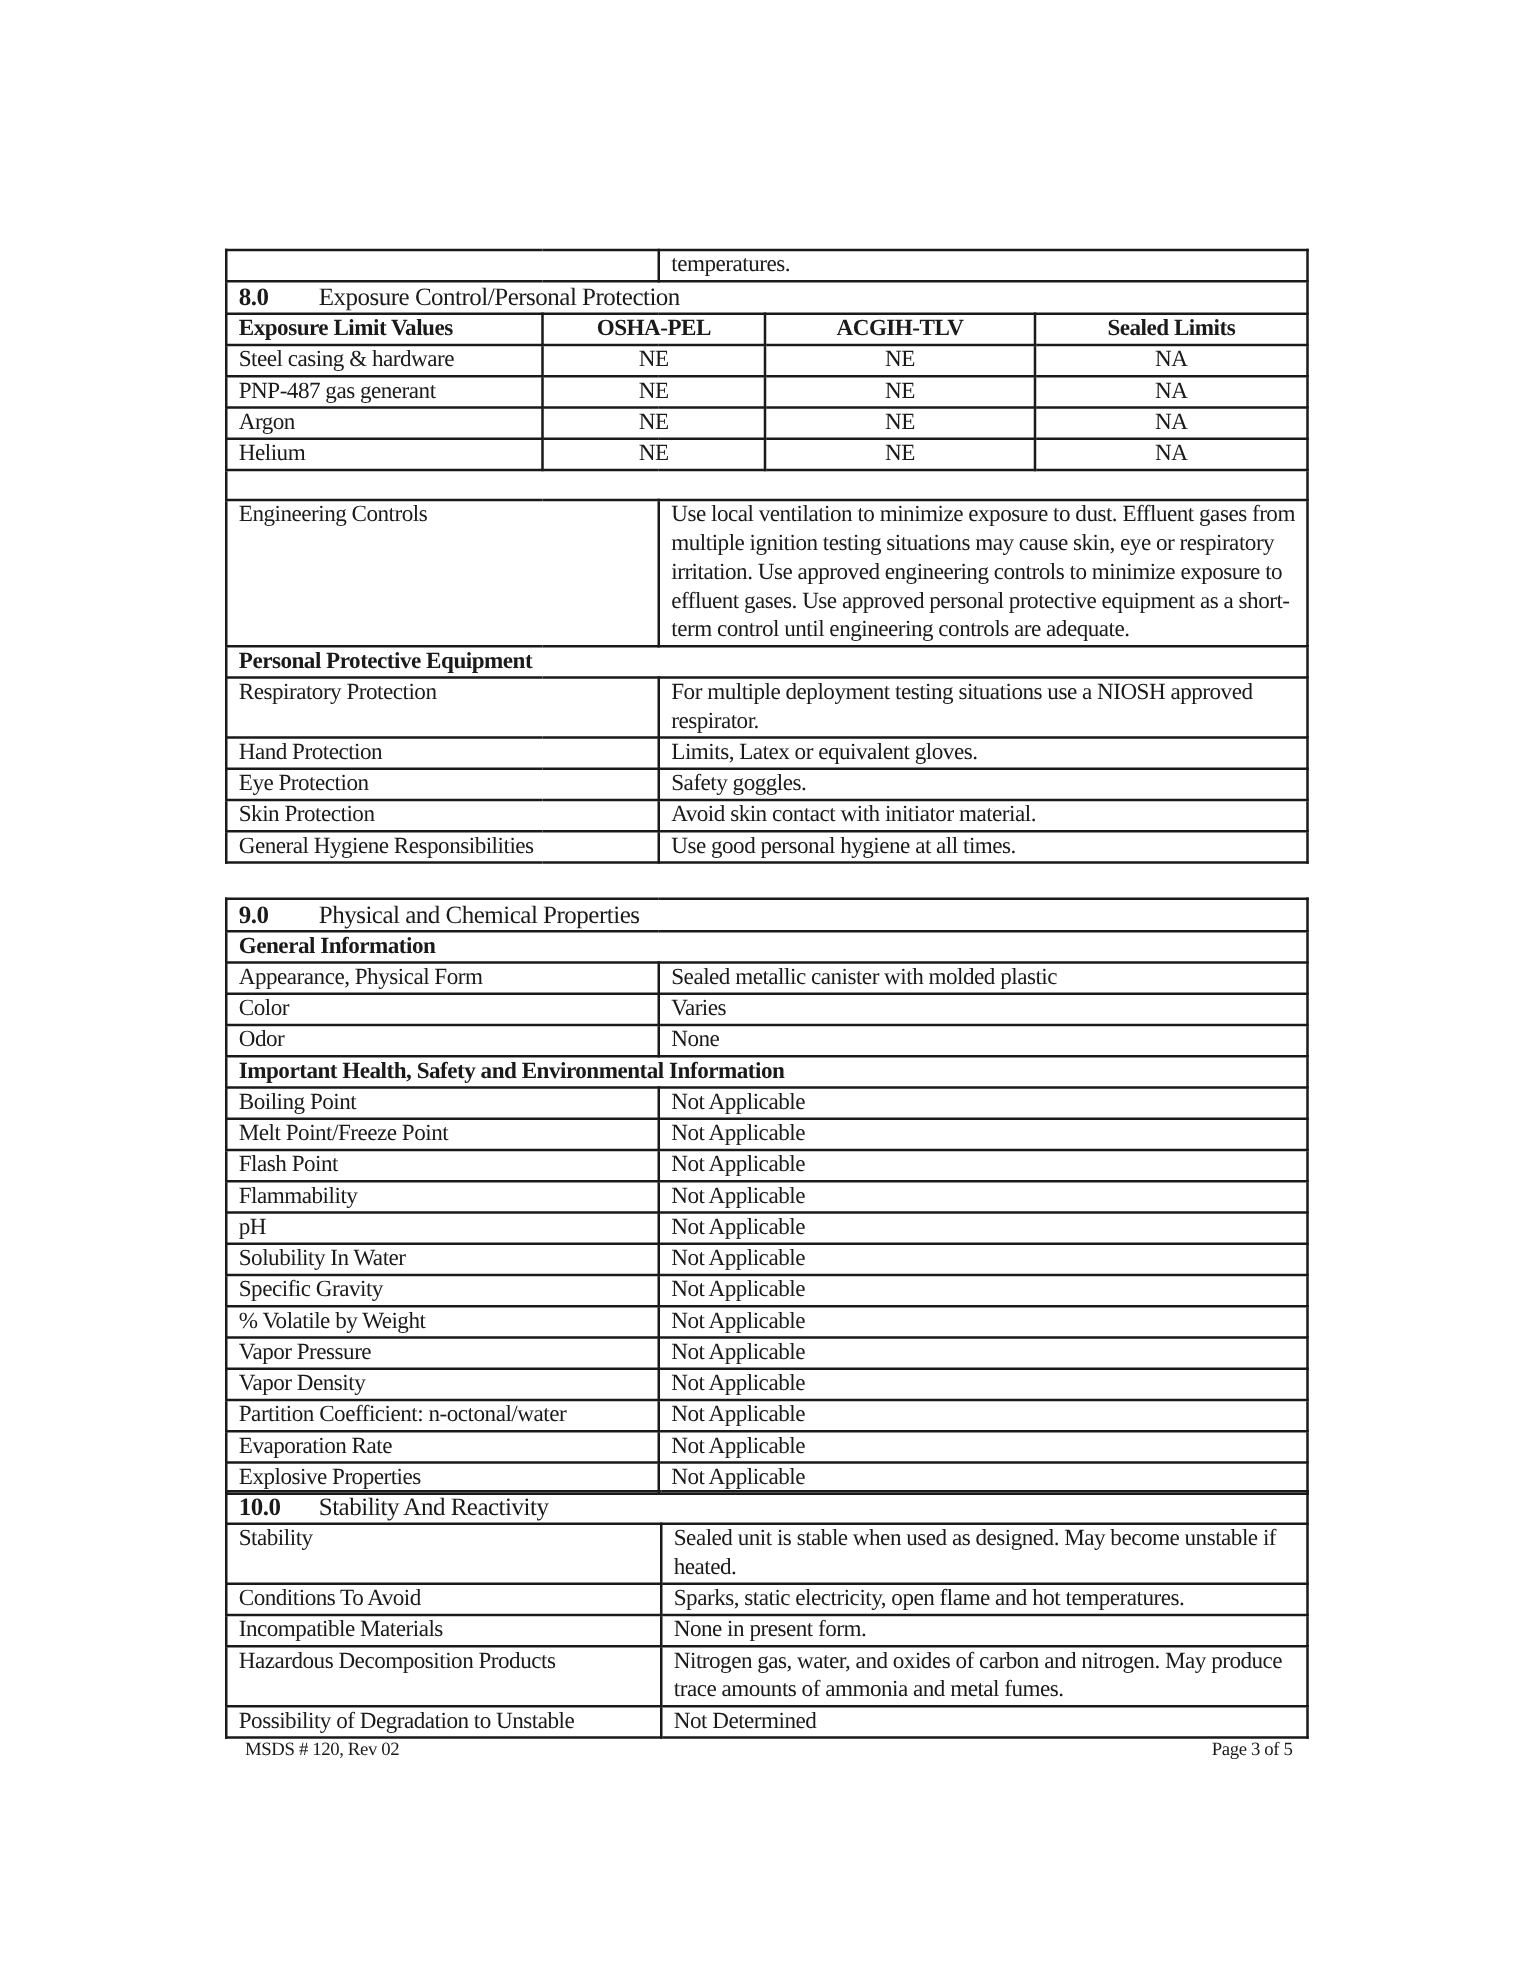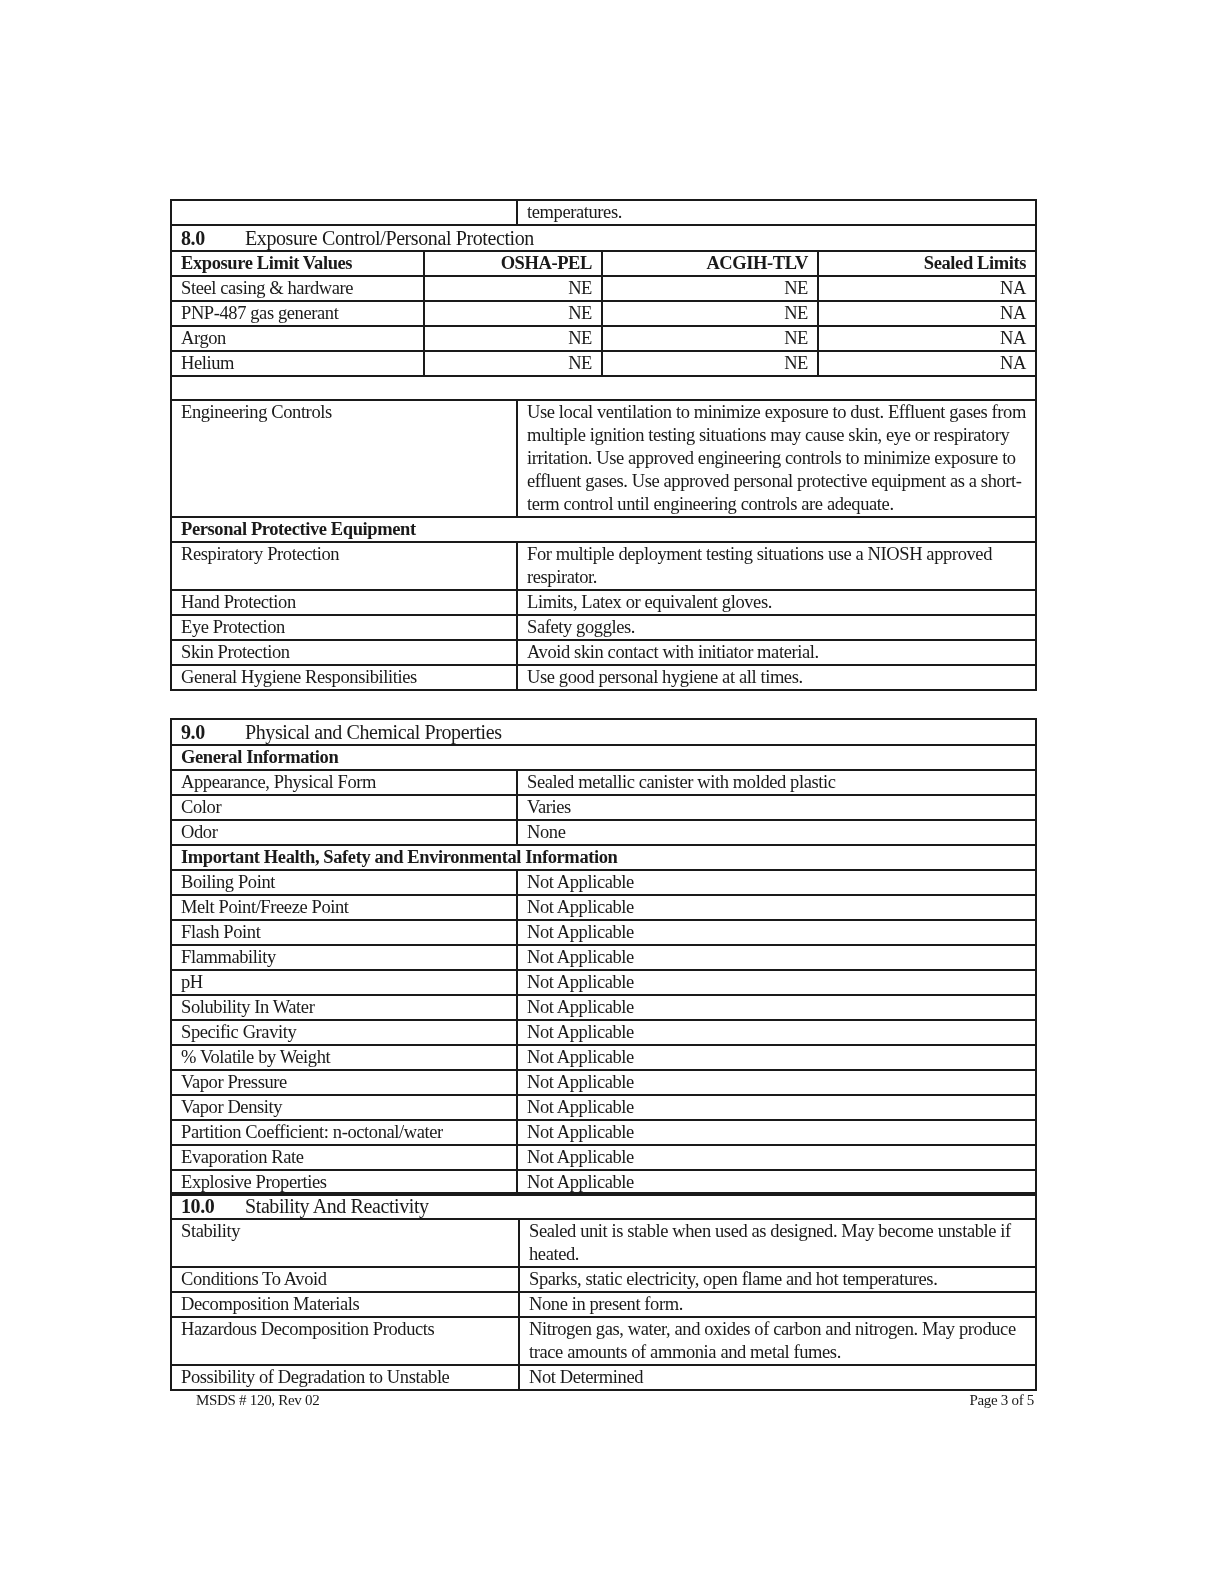--- a/index.html
+++ b/index.html
@@ -1,19 +1,19 @@
 <!DOCTYPE html>
 <html><head>
 <meta charset="utf-8">
 <style>
   html, body { margin: 0; padding: 0; background: #ffffff; }
   body { width: 1224px; height: 1584px; position: relative; font-family: "Liberation Serif", "DejaVu Serif", serif; color: #1a1a1a; }
-  .tbl { position: absolute; left: 170px; width: 865px; border-collapse: collapse; table-layout: fixed; }
+  .tbl { position: absolute; left: 180px; width: 865px; border-collapse: collapse; table-layout: fixed; }
   .tbl td { border: 2px solid #1a1a1a; padding: 0 9px; font-size: 18.5px; line-height: 23px; vertical-align: top; letter-spacing: -0.4px; }
-  .tbl td.c { text-align: right; }
+  .tbl td.c { text-align: center; }
   .tbl td.b { font-weight: bold; }
   .sec-num { display: inline-block; width: 64px; font-weight: bold; }
   .sec-title { font-weight: normal; font-size: 20px; }
   .sechead td { font-size: 20px; line-height: 24px; }
   .footer { position: absolute; top: 1392px; font-size: 15px; letter-spacing: -0.3px; }
   #t8 { top: 199px; }
   #t9 { top: 718px; }
   #t10 { top: 1192px; }
   .blank td { height: 22px; }
 </style>
@@ -198,21 +198,21 @@
   </tr>
   <tr>
         <td>Stability</td>
         <td>Sealed unit is stable when used as designed.  May become unstable if heated.</td>
       </tr>
   <tr>
         <td>Conditions To Avoid</td>
         <td>Sparks, static electricity, open flame and hot temperatures.</td>
       </tr>
   <tr>
-        <td>Decomposition Materials</td>
+        <td>Incompatible Materials</td>
         <td>None in present form.</td>
       </tr>
   <tr>
         <td>Hazardous Decomposition Products</td>
         <td>Nitrogen gas, water, and oxides of carbon and nitrogen.  May produce trace amounts of ammonia and metal fumes.</td>
       </tr>
   <tr>
         <td>Possibility of Degradation to Unstable</td>
         <td>Not Determined</td>
       </tr>

